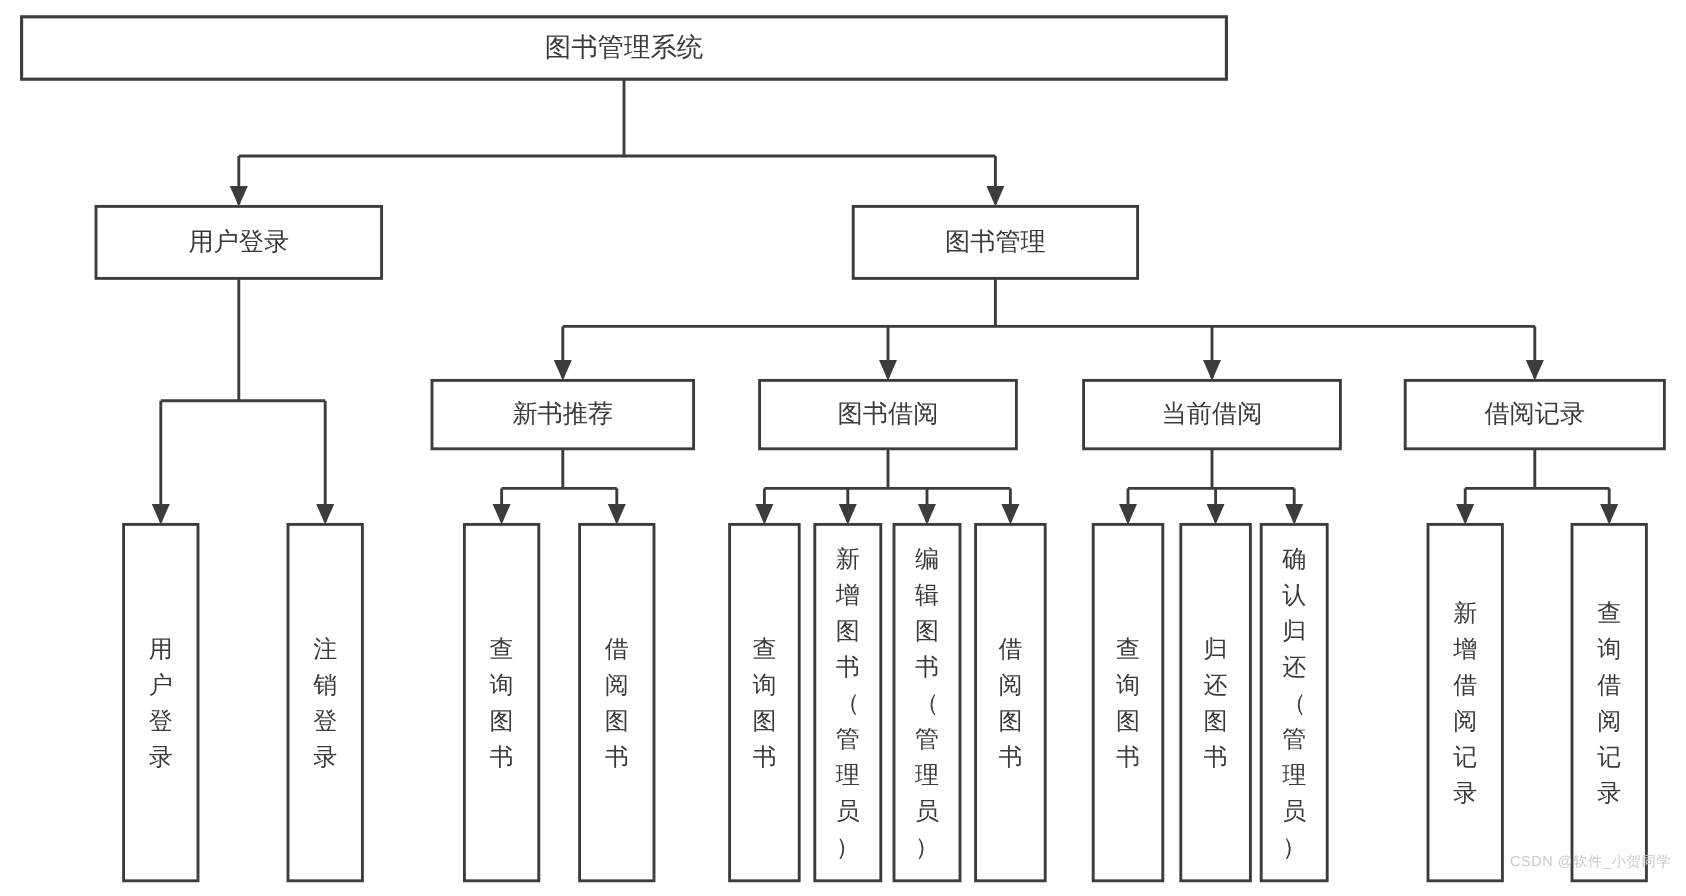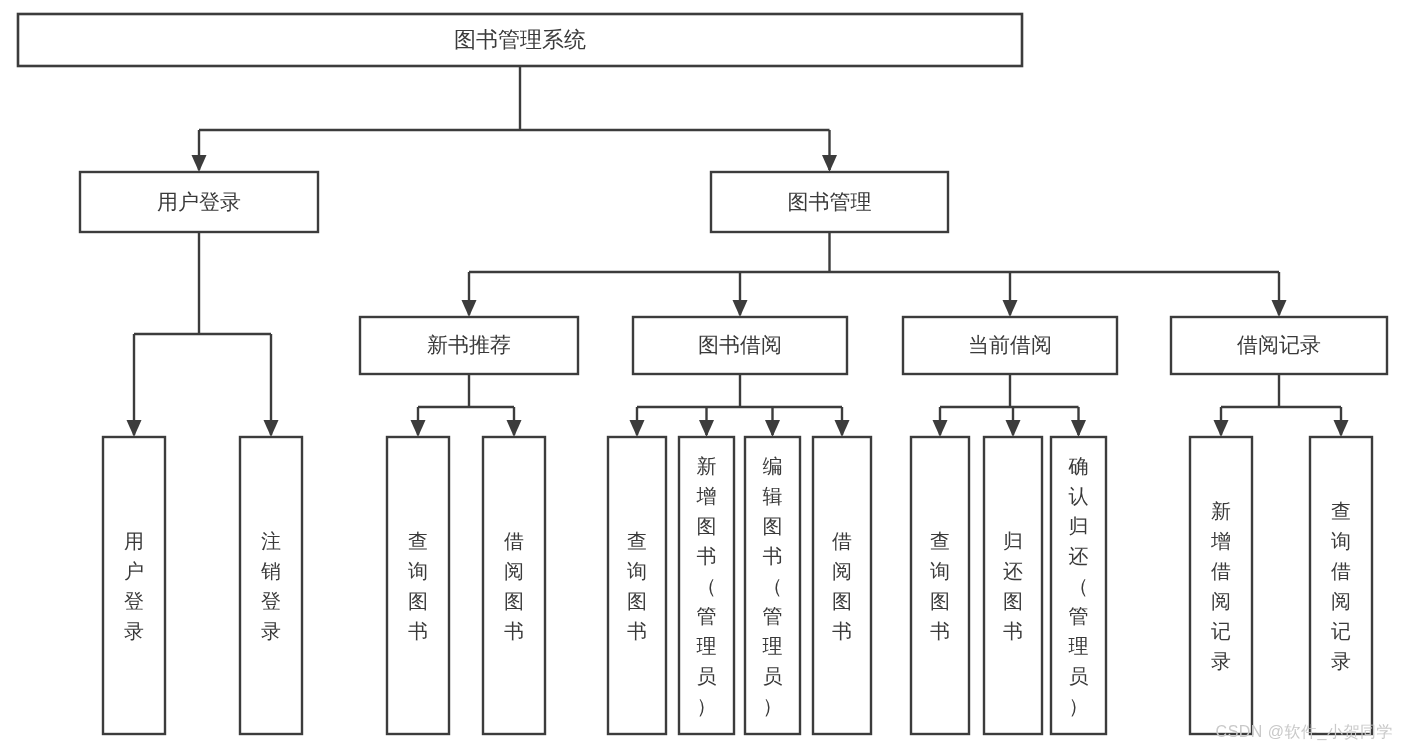--- a/index.html
+++ b/index.html
@@ -55,23 +55,23 @@
   }
   .leaf-label {
     fill: #3a3a3a;
     font-family: "Liberation Sans", "DejaVu Sans", sans-serif;
     font-size: 20px;
     text-anchor: middle;
   }
   .watermark {
     position: absolute;
     right: 12px;
-    bottom: 4px;
+    bottom: 20px;
     color: #c9c9c9;
-    font-size: 16px;
+    font-size: 12px;
     font-family: "Liberation Sans", "DejaVu Sans", sans-serif;
     white-space: nowrap;
     letter-spacing: 0.5px;
     pointer-events: none;
   }
 </style>
 </head>
 <body>
 
 <div id="stage">

